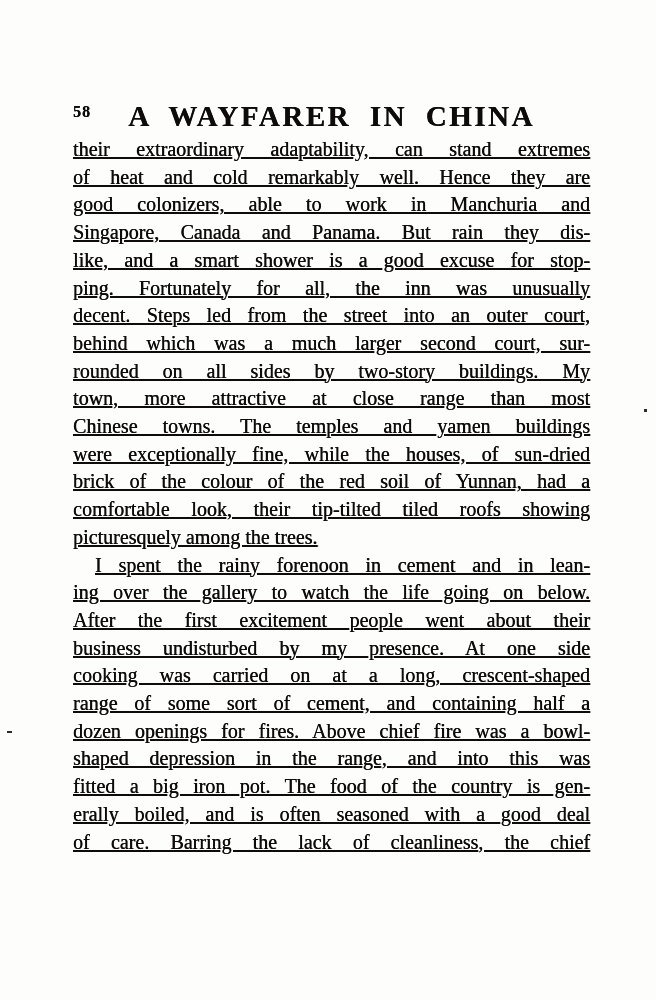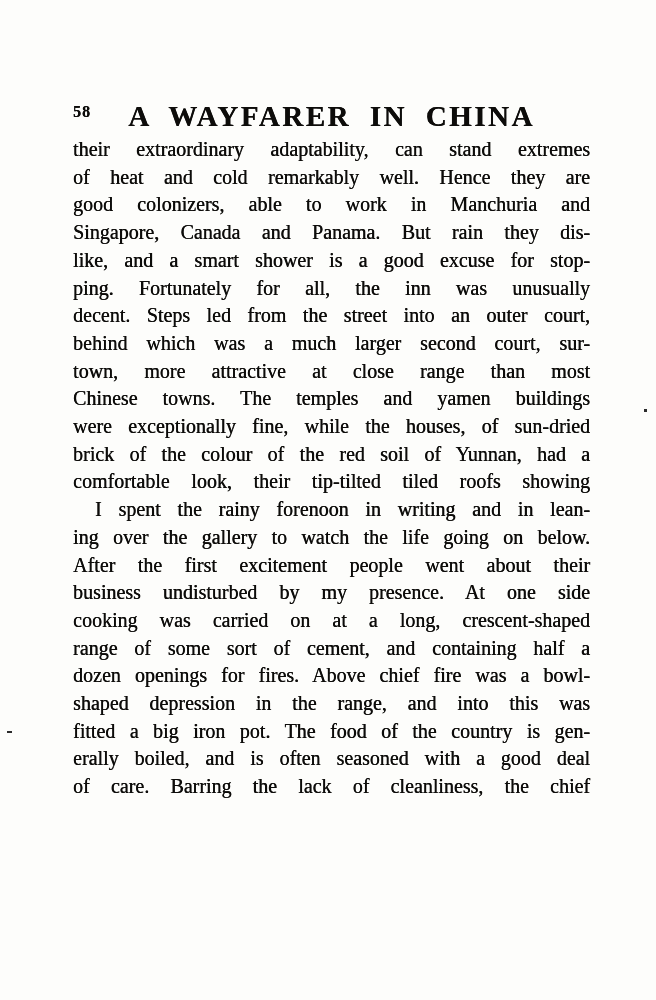--- a/index.html
+++ b/index.html
@@ -47,20 +47,21 @@
     left: 73px;
     width: 517px;
     font-size: 20px;
     line-height: 27.7px;
     text-shadow: 0.35px 0 0 currentColor;
   }
   .line {
     text-align: justify;
     text-align-last: justify;
     white-space: nowrap;
+    text-decoration: underline;
   }
   .line.flush {
     text-align: left;
     text-align-last: left;
   }
   .line.indent {
     text-indent: 22px;
   }
   .speck {
     position: absolute;
@@ -91,27 +92,29 @@
 
   <div class="body-text">
     <div class="line">their extraordinary adaptability, can stand extremes</div>
     <div class="line">of heat and cold remarkably well. Hence they are</div>
     <div class="line">good colonizers, able to work in Manchuria and</div>
     <div class="line">Singapore, Canada and Panama. But rain they dis-</div>
     <div class="line">like, and a smart shower is a good excuse for stop-</div>
     <div class="line">ping. Fortunately for all, the inn was unusually</div>
     <div class="line">decent. Steps led from the street into an outer court,</div>
     <div class="line">behind which was a much larger second court, sur-</div>
+    <div class="line">rounded on all sides by two-story buildings. My</div>
     <div class="line">town, more attractive at close range than most</div>
     <div class="line">Chinese towns. The temples and yamen buildings</div>
     <div class="line">were exceptionally fine, while the houses, of sun-dried</div>
     <div class="line">brick of the colour of the red soil of Yunnan, had a</div>
     <div class="line">comfortable look, their tip-tilted tiled roofs showing</div>
+    <div class="line flush">picturesquely among the trees.</div>
 
-    <div class="line indent">I spent the rainy forenoon in writing and in lean-</div>
+    <div class="line indent">I spent the rainy forenoon in cement and in lean-</div>
     <div class="line">ing over the gallery to watch the life going on below.</div>
     <div class="line">After the first excitement people went about their</div>
     <div class="line">business undisturbed by my presence. At one side</div>
     <div class="line">cooking was carried on at a long, crescent-shaped</div>
     <div class="line">range of some sort of cement, and containing half a</div>
     <div class="line">dozen openings for fires. Above chief fire was a bowl-</div>
     <div class="line">shaped depression in the range, and into this was</div>
     <div class="line">fitted a big iron pot. The food of the country is gen-</div>
     <div class="line">erally boiled, and is often seasoned with a good deal</div>
     <div class="line">of care. Barring the lack of cleanliness, the chief</div>

